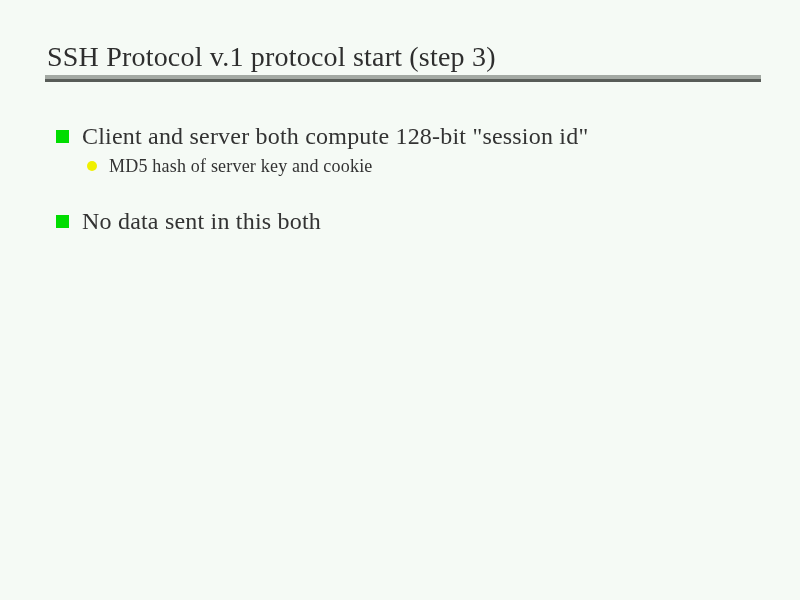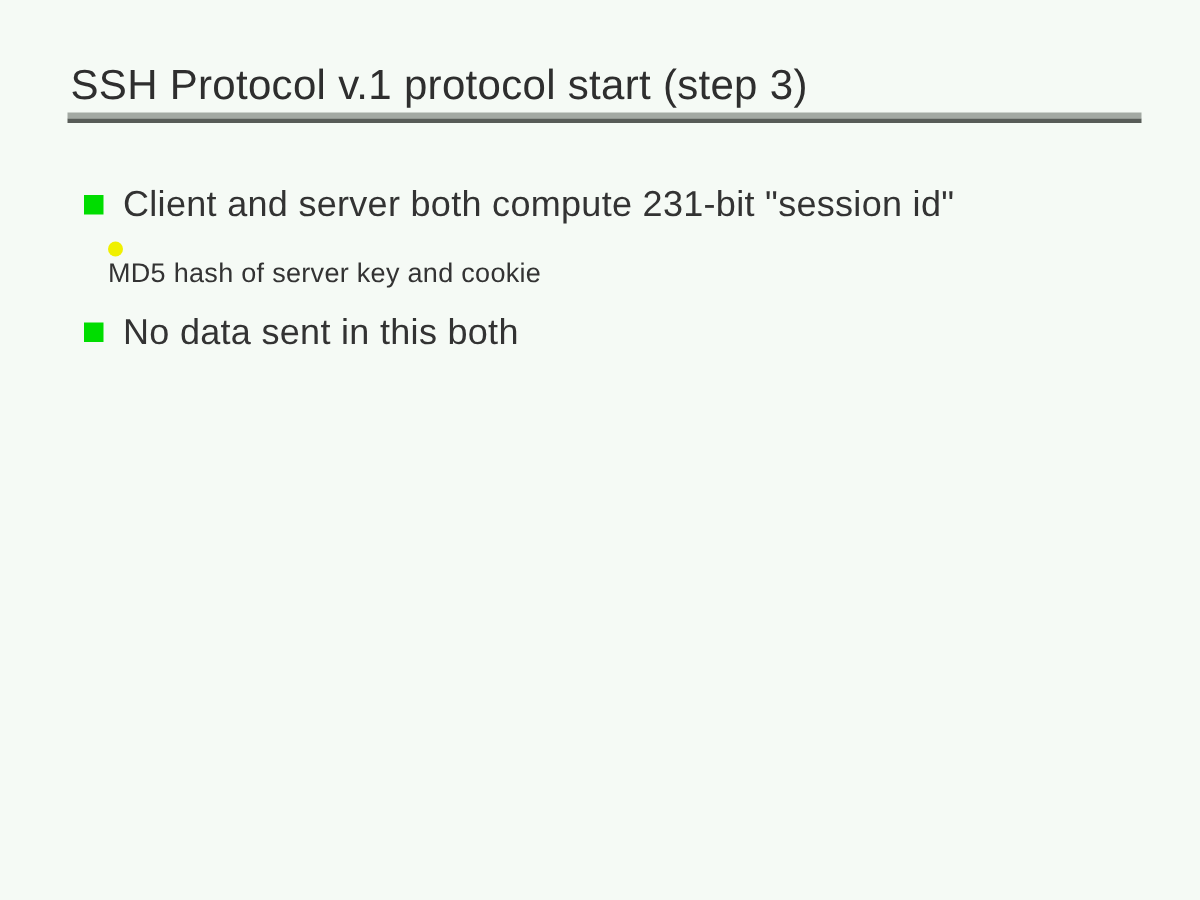--- a/index.html
+++ b/index.html
@@ -19,20 +19,21 @@
     width: 800px;
     height: 600px;
     overflow: hidden;
     background: var(--background);
     font-family: "Liberation Sans", "DejaVu Sans", sans-serif;
   }
   .slide {
     position: relative;
     width: 800px;
     height: 421px;
+    font-family: Liberation Serif, serif;
   }
   .title {
     position: absolute;
     left: 47px;
     top: 40px;
     margin: 0;
     font-size: 28px;
     font-weight: 400;
     line-height: 33px;
     color: var(--title-text);
@@ -81,39 +82,38 @@
     font-size: 24px;
     line-height: 29px;
     color: var(--body-text);
     letter-spacing: 0.2px;
   }
   .btext.small {
     font-size: 18px;
     line-height: 22px;
   }
   .bullet.l2 {
-    left: 72px;
-    flex-direction: column;
+    left: 87px;
   }
 </style>
 </head>
 <body>
 
 <div class="slide">
 
   <h1 class="title">SSH Protocol v.1 protocol start (step 3)</h1>
 
   <div class="rule">
     <div class="rule-top"></div>
     <div class="rule-bottom"></div>
   </div>
 
   <div class="bullet l1" style="top:122px">
     <span class="sq"></span>
-    <span class="btext">Client and server both compute 231-bit "session id"</span>
+    <span class="btext">Client and server both compute 128-bit "session id"</span>
   </div>
 
   <div class="bullet l2" style="top:155px">
     <span class="dot"></span>
     <span class="btext small">MD5 hash of server key and cookie</span>
   </div>
 
   <div class="bullet l1" style="top:207px">
     <span class="sq"></span>
     <span class="btext">No data sent in this both</span>

